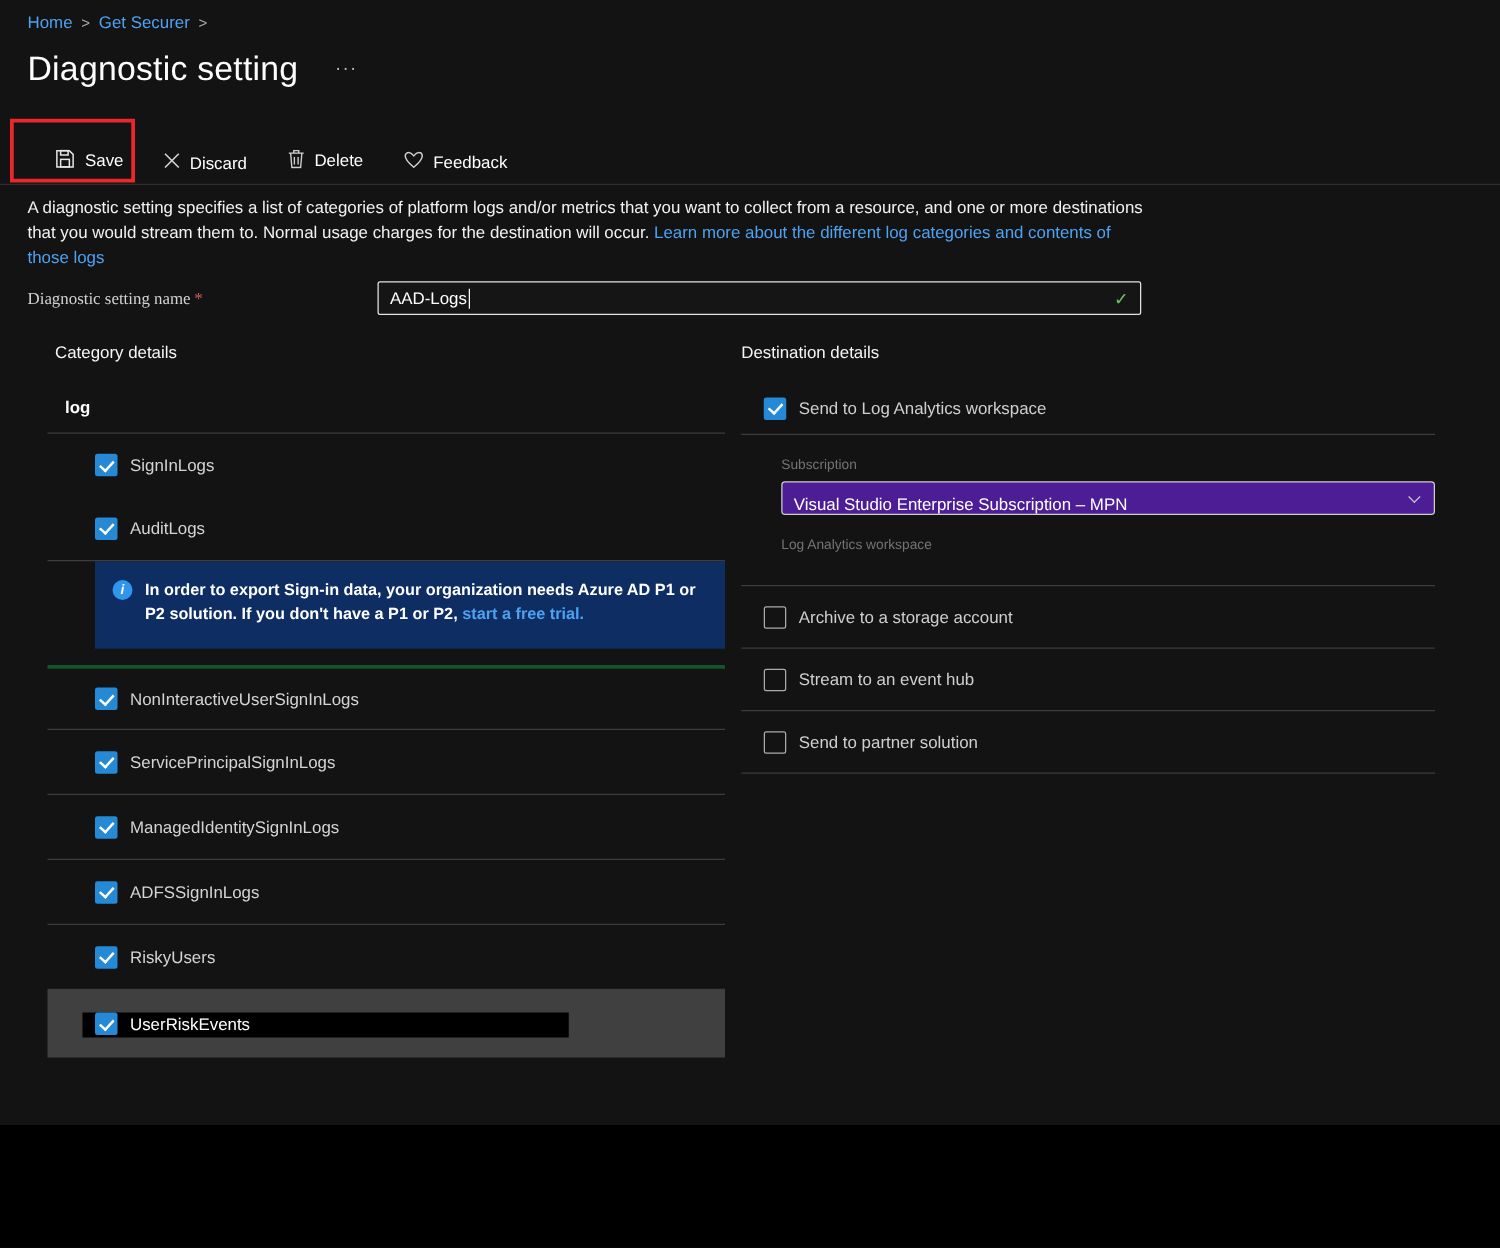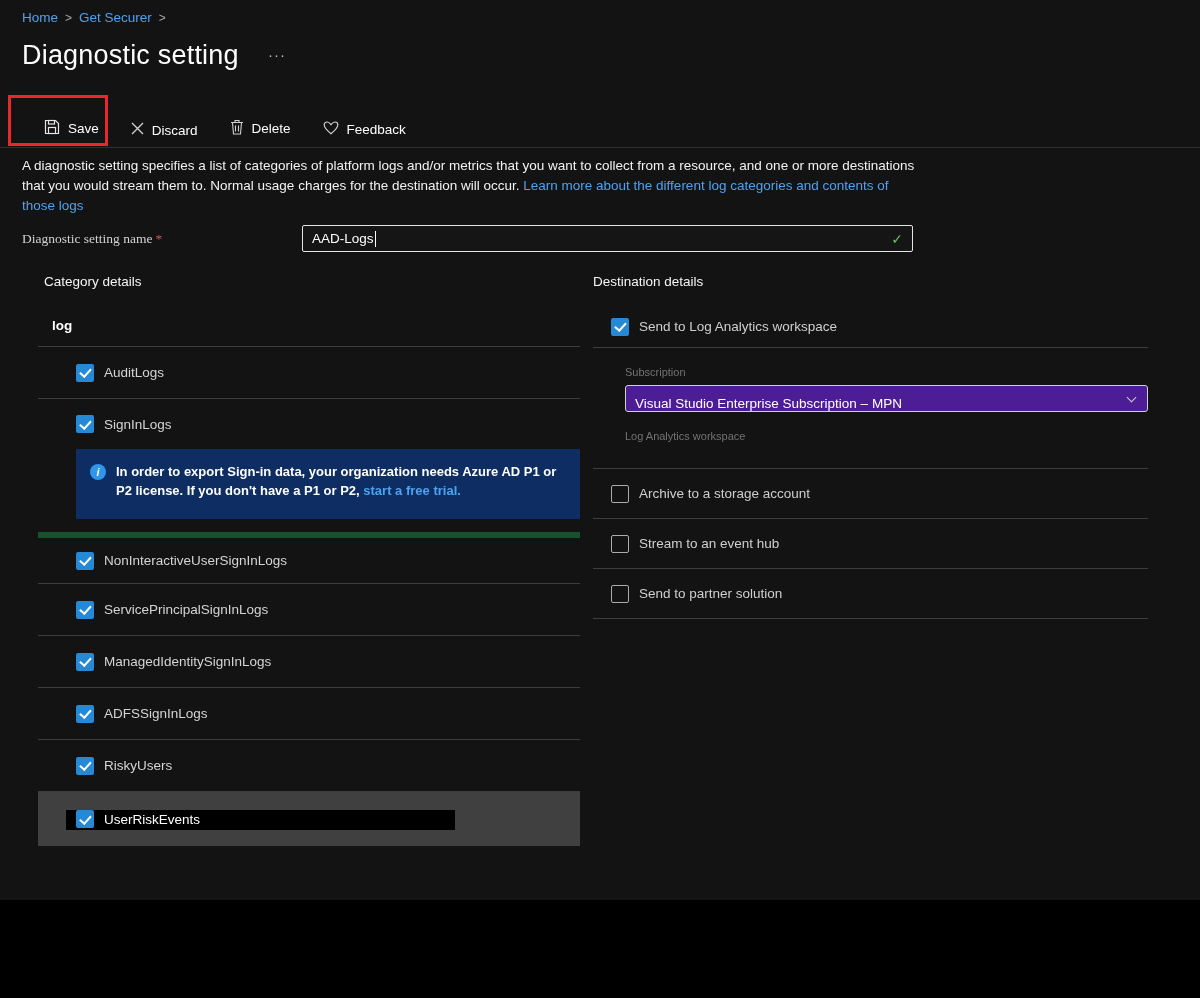--- a/index.html
+++ b/index.html
@@ -142,39 +142,39 @@
     <span class="caret"></span>
     <span class="valid-check">✓</span>
   </div>
 
   <div class="section-title cat-title">Category details</div>
   <div class="section-title dest-title">Destination details</div>
   <div class="group-header">log</div>
 
   <div class="category-table">
 
+    <div class="cat-row no-bb">
+      <span class="cb checked"></span>
+      <span class="row-label">SignInLogs</span>
+    </div>
+
     <div class="cat-row">
       <span class="cb checked"></span>
       <span class="row-label">AuditLogs</span>
-    </div>
-
-    <div class="cat-row no-bb">
-      <span class="cb checked"></span>
-      <span class="row-label">SignInLogs</span>
     </div>
 
     <div class="info-banner">
       <span class="info-icon">i</span>
       <span class="banner-text">
-        <span>In order to export Sign-in data, your organization needs Azure AD P1 or P2 license. If you don't have a P1 or P2,</span>
+        <span>In order to export Sign-in data, your organization needs Azure AD P1 or P2 solution. If you don't have a P1 or P2,</span>
         <a class="link">start a free trial.</a>
       </span>
     </div>
 
-    <div class="cat-row" style="border-top:6px solid #14532d;">
+    <div class="cat-row" style="border-top:3px solid #14532d;">
       <span class="cb checked"></span>
       <span class="row-label">NonInteractiveUserSignInLogs</span>
     </div>
 
     <div class="cat-row">
       <span class="cb checked"></span>
       <span class="row-label">ServicePrincipalSignInLogs</span>
     </div>
 
     <div class="cat-row">

